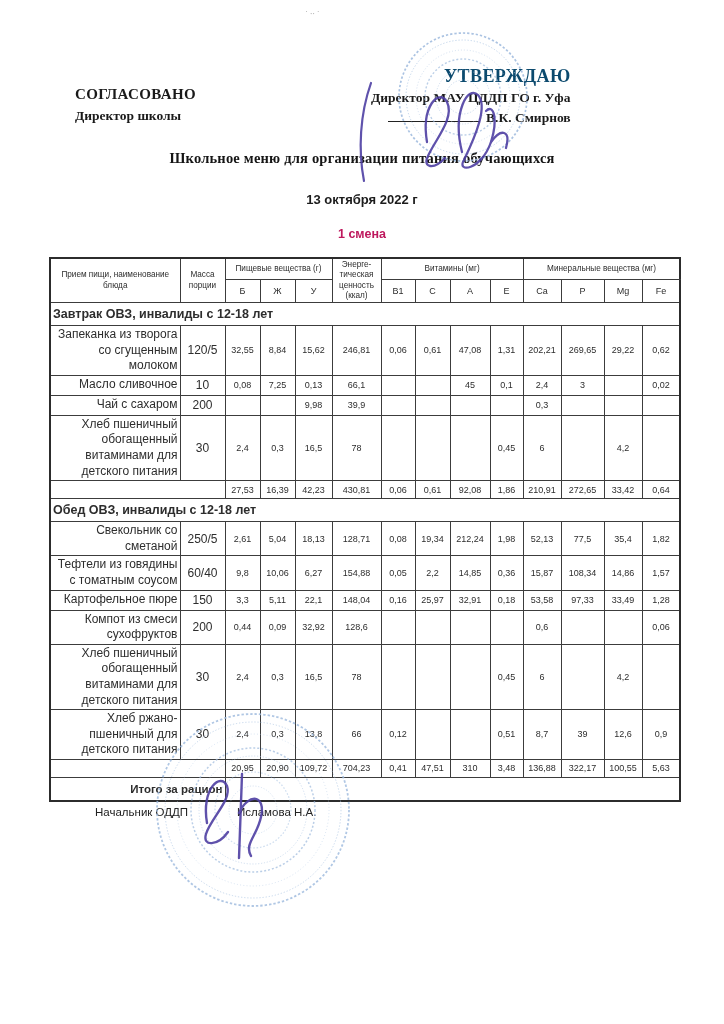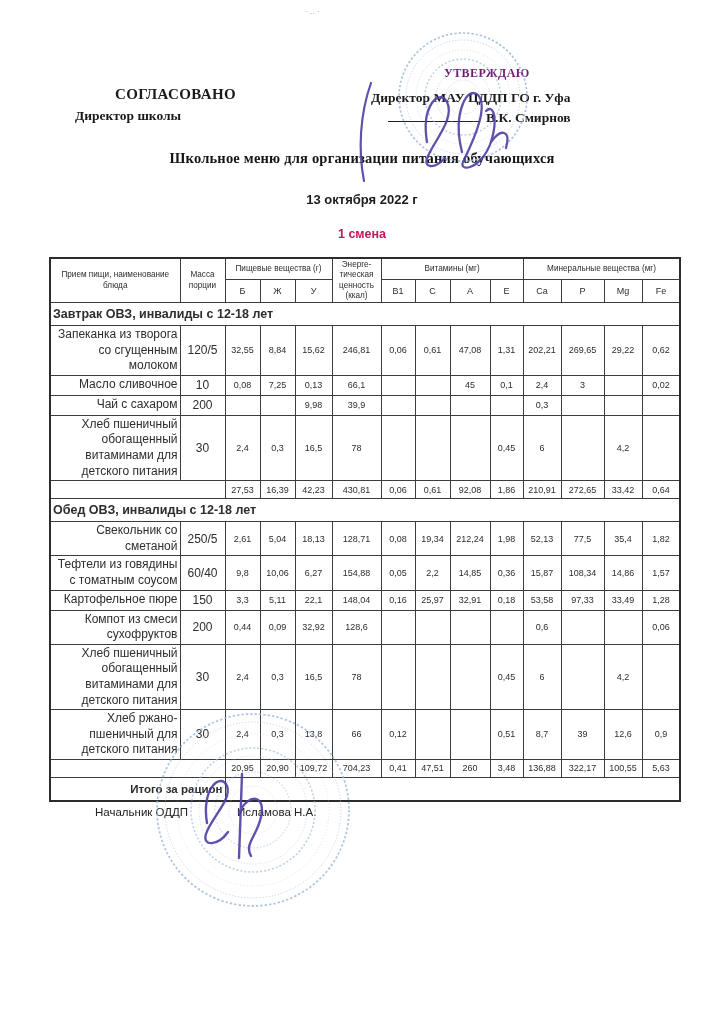--- a/index.html
+++ b/index.html
@@ -2,23 +2,23 @@
 <html><head>
 <meta charset="utf-8">
 <style>
   html,body{margin:0;padding:0;background:#e8e8e8;}
   .page{position:relative;width:724px;height:1024px;background:#ffffff;margin:0 auto;
         font-family:"Liberation Sans",sans-serif;color:#222;overflow:hidden;}
   .serif{font-family:"Liberation Serif",serif;}
 
   
   .agree-block{position:absolute;left:75px;top:86px;z-index:2;}
-  .agree-1{font-weight:bold;font-size:15px;letter-spacing:.4px;color:#1a1a1a;margin-left:40px;}
+  .agree-1{font-weight:bold;font-size:15px;letter-spacing:.4px;color:#1a1a1a;}
   .agree-2{font-weight:bold;font-size:13.5px;margin-top:5px;color:#1a1a1a;}
-  .approve-1{position:absolute;left:444px;top:66px;font-weight:bold;font-size:12px;letter-spacing:.4px;color:#701a75;z-index:2;}
+  .approve-1{position:absolute;left:444px;top:66px;font-weight:bold;font-size:18px;letter-spacing:.4px;color:#0c4a6e;z-index:2;}
   .approve-2{position:absolute;left:371px;top:90px;font-weight:bold;font-size:13.5px;color:#1a1a1a;z-index:2;}
   .approve-3{position:absolute;left:388px;top:108px;font-size:13.5px;z-index:2;}
   .sign-line{display:inline-block;width:92px;height:13px;border-bottom:1.5px solid #222;margin-right:6px;}
   .approve-name{font-weight:bold;font-family:"Liberation Serif",serif;color:#1a1a1a;}
 
   .doc-title{position:absolute;left:0;right:0;top:150px;text-align:center;font-weight:bold;
              font-size:14.5px;letter-spacing:.2px;color:#151515;z-index:2;}
   .doc-date{position:absolute;left:0;right:0;top:192px;text-align:center;font-weight:bold;font-size:13px;color:#1c1c1c;z-index:2;}
   .doc-shift{position:absolute;left:0;right:0;top:227px;text-align:center;font-weight:bold;font-size:12.5px;color:#be185d;z-index:2;}
 
@@ -307,21 +307,21 @@
             <td class="c-num"></td>
           </tr>
           <tr class="subtotal-row">
             <td colspan="2"></td>
             <td class="c-num">20,95</td>
             <td class="c-num">20,90</td>
             <td class="c-num">109,72</td>
             <td class="c-num">704,23</td>
             <td class="c-num">0,41</td>
             <td class="c-num">47,51</td>
-            <td class="c-num">260</td>
+            <td class="c-num">310</td>
             <td class="c-num">3,48</td>
             <td class="c-num">136,88</td>
             <td class="c-num">322,17</td>
             <td class="c-num">100,55</td>
             <td class="c-num">5,63</td>
             <td class="c-num"></td>
           </tr>
           <tr>
             <td colspan="2" class="c-total-label">Итого за рацион</td>
             <td colspan="12"></td>

